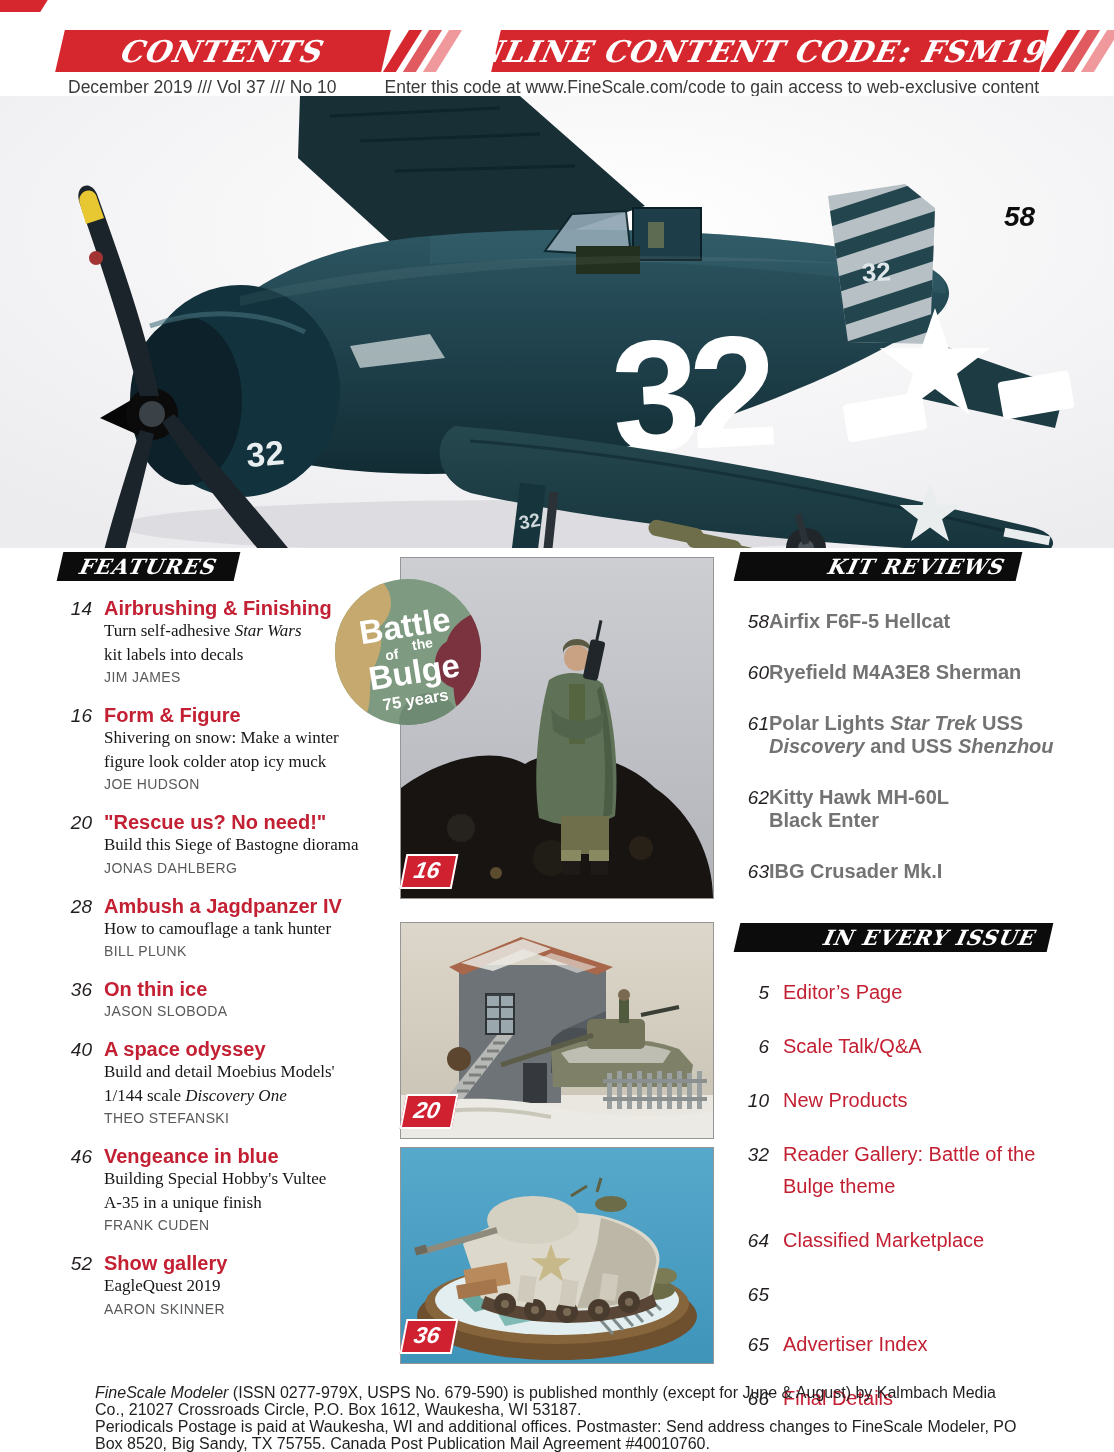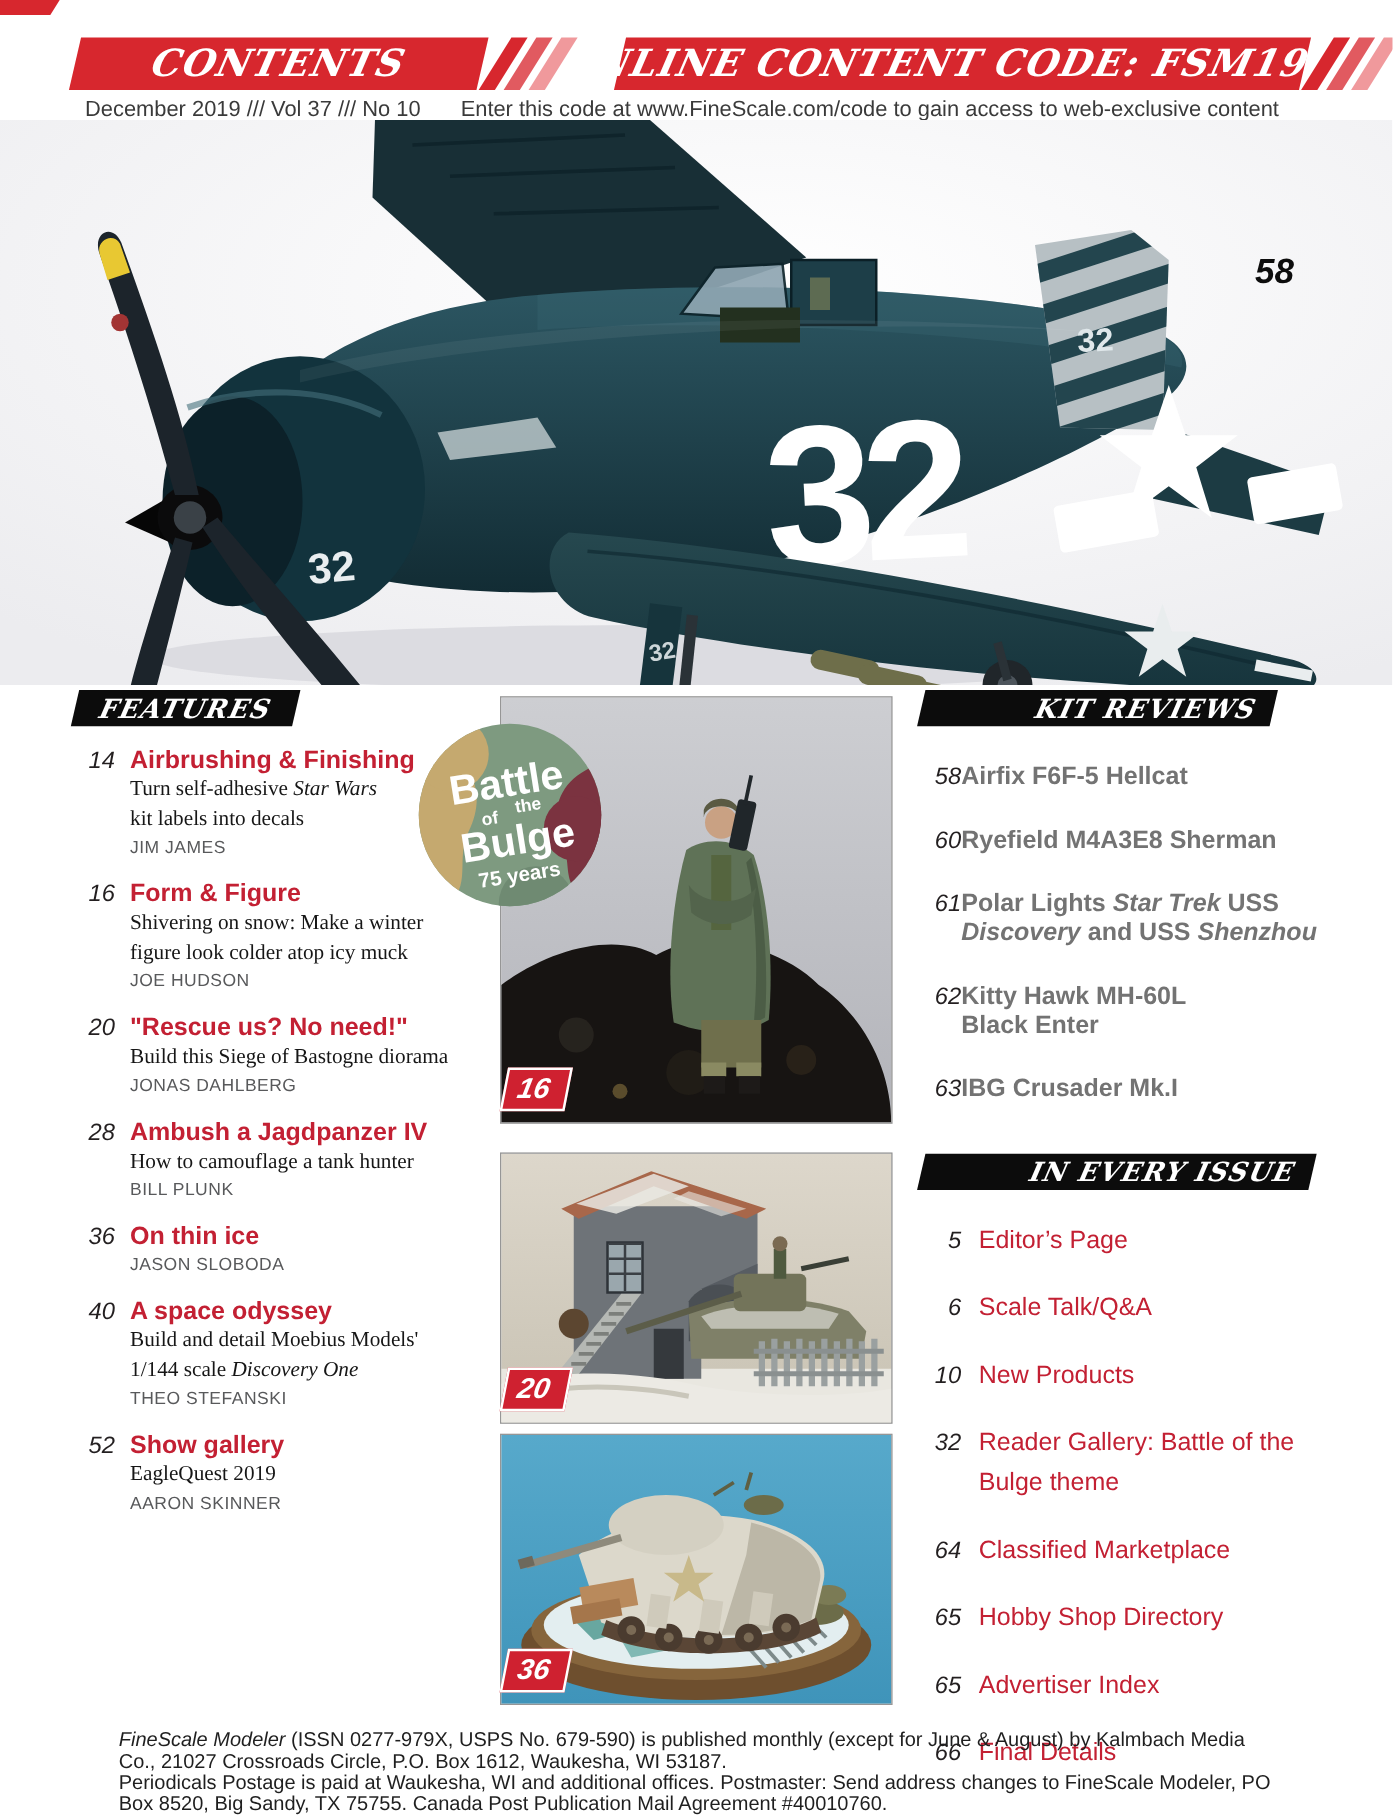--- a/index.html
+++ b/index.html
@@ -13,21 +13,21 @@
   .header-bar{position:absolute;top:30px;left:60px;right:0;height:42px;display:flex;align-items:stretch;}
   .hbox{background:#d7272e;transform:skewX(-13deg);display:flex;align-items:center;justify-content:center;}
   .hbox .htxt{font-family:"DejaVu Serif",serif;font-weight:bold;font-style:italic;color:#fff;
               font-size:30px;letter-spacing:1px;white-space:nowrap;}
   .hbox-contents{width:330px;}
   .hbox-online{width:548px;margin-left:40px;gap:12px;}
   .code-yellow{color:#f3e50a;}
   .slashes{display:flex;margin-left:10px;transform:skewX(-32deg);}
   .slash{width:13px;height:42px;margin-right:7px;}
   .s1{background:#d7272e;} .s2{background:#e15a60;} .s3{background:#f0999c;}
-  .subline{position:absolute;top:77px;left:68px;right:40px;display:flex;gap:32px;
+  .subline{position:absolute;top:77px;left:68px;right:40px;display:flex;gap:48px;
            font-size:17.5px;color:#3a3a3a;white-space:nowrap;}
 
   
   .hero{position:absolute;top:96px;left:0;width:1114px;height:452px;}
   .hero svg{display:block;}
   .hero-pageref{position:absolute;top:105px;left:1004px;font-style:italic;font-weight:bold;
                 font-size:28px;color:#0d0d0d;}
 
   
   .section-head{background:#0c0c0c;transform:skewX(-13deg);display:flex;align-items:center;
@@ -252,20 +252,28 @@
           <div class="ftitle">On thin ice</div>
       <div class="fauthor">JASON SLOBODA</div>
         </div>
     </div>
     <div class="feat-item">
       <div class="num">40</div>
       <div class="feat-body">
           <div class="ftitle">A space odyssey</div>
       <div class="fdesc"><span>Build and detail Moebius Models'</span><br><span>1/144 scale </span><span class="it">Discovery One</span></div>
       <div class="fauthor">THEO STEFANSKI</div>
+        </div>
+    </div>
+    <div class="feat-item">
+      <div class="num">46</div>
+      <div class="feat-body">
+          <div class="ftitle">Vengeance in blue</div>
+      <div class="fdesc"><span>Building Special Hobby's Vultee</span><br><span>A-35 in a unique finish</span></div>
+      <div class="fauthor">FRANK CUDEN</div>
         </div>
     </div>
     <div class="feat-item">
       <div class="num">52</div>
       <div class="feat-body">
           <div class="ftitle">Show gallery</div>
       <div class="fdesc"><span>EagleQuest 2019</span></div>
       <div class="fauthor">AARON SKINNER</div>
         </div>
     </div>
@@ -485,21 +493,20 @@
     <div class="iei-item">
       <div class="num">32</div>
       <div class="iei-title"><span>Reader Gallery: Battle of the</span><br><span>Bulge theme</span></div>
     </div>
     <div class="iei-item">
       <div class="num">64</div>
       <div class="iei-title"><span>Classified Marketplace</span></div>
     </div>
     <div class="iei-item">
       <div class="num">65</div>
-      <div class="iei-title"><span>Hobby Shop Directory</span></div>
     </div>
     <div class="iei-item">
       <div class="num">65</div>
       <div class="iei-title"><span>Advertiser Index</span></div>
     </div>
     <div class="iei-item">
       <div class="num">66</div>
       <div class="iei-title"><span>Final Details</span></div>
     </div>
   </div>

